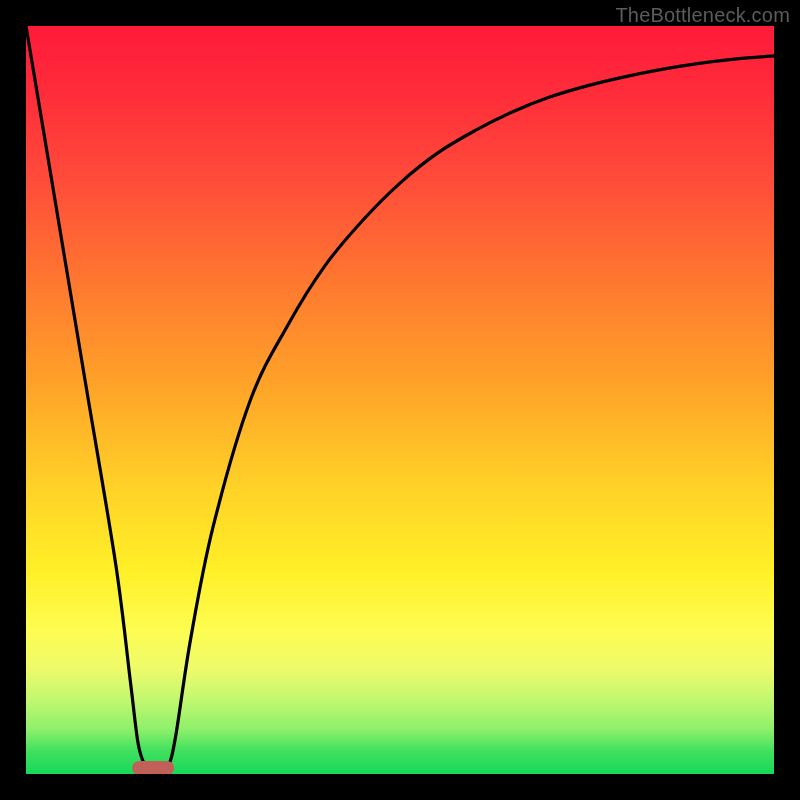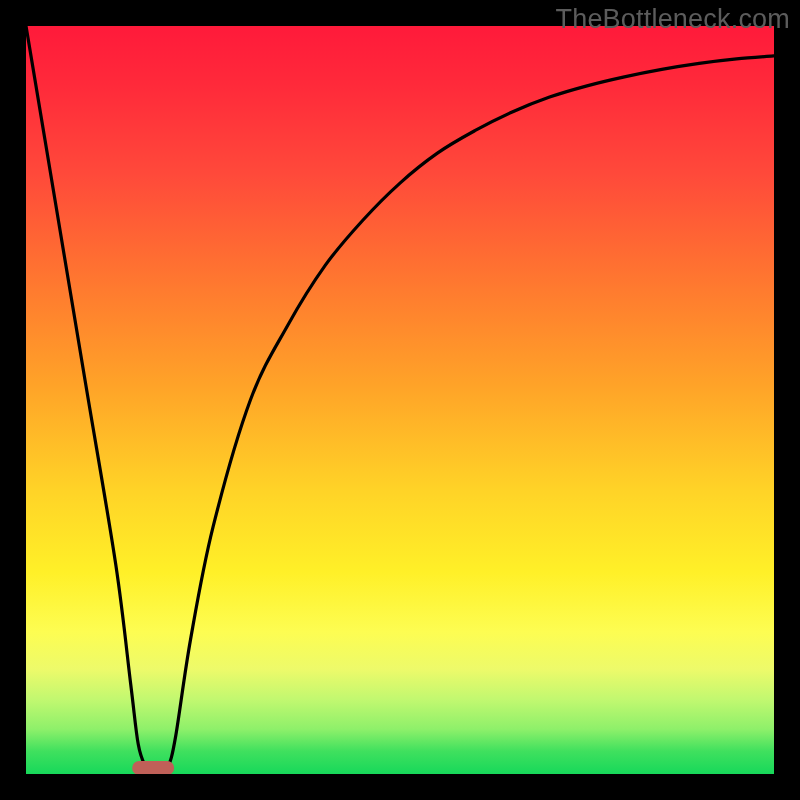--- a/index.html
+++ b/index.html
@@ -39,21 +39,21 @@
       #8ef06a 94%,
       #3fe05e 97%,
       #17d85a 100%
     );
   }
   .watermark {
     position: absolute;
     top: 4px;
     right: 10px;
     color: #5c5c5c;
-    font-size: 27px;
+    font-size: 20px;
     font-weight: 500;
     letter-spacing: 0.2px;
     user-select: none;
     z-index: 5;
   }
   svg.curve {
     position: absolute;
     left: 0;
     top: 0;
     width: 748px;

